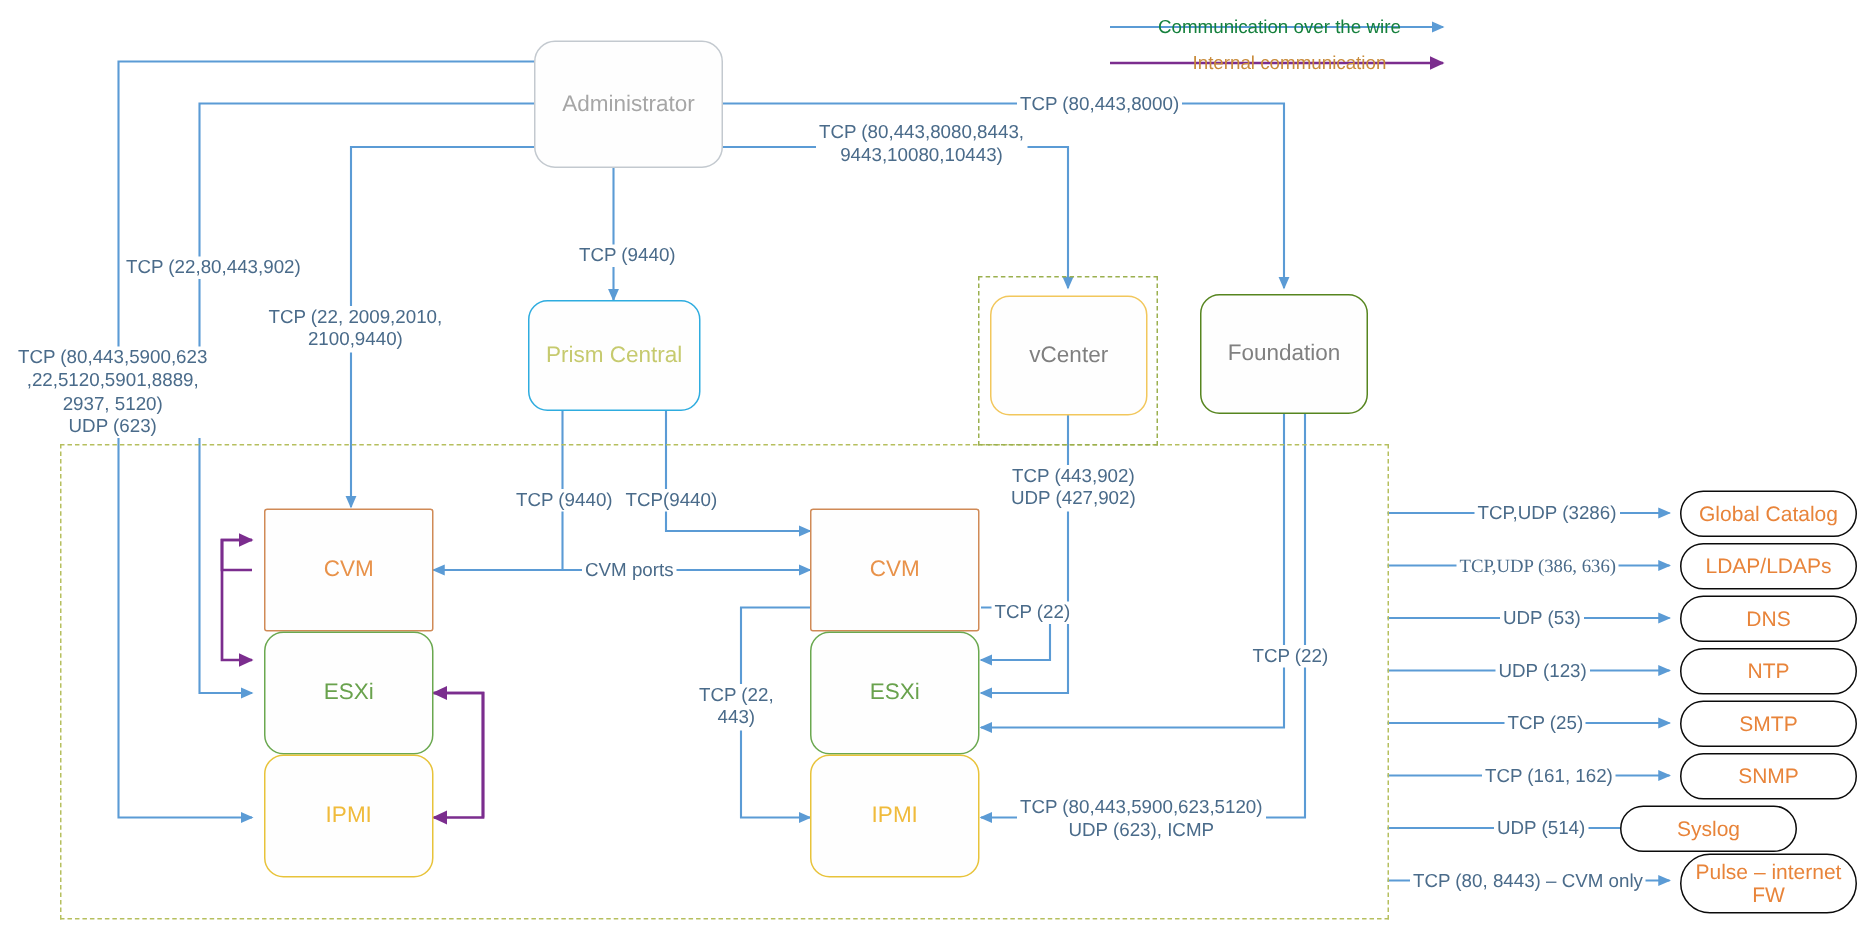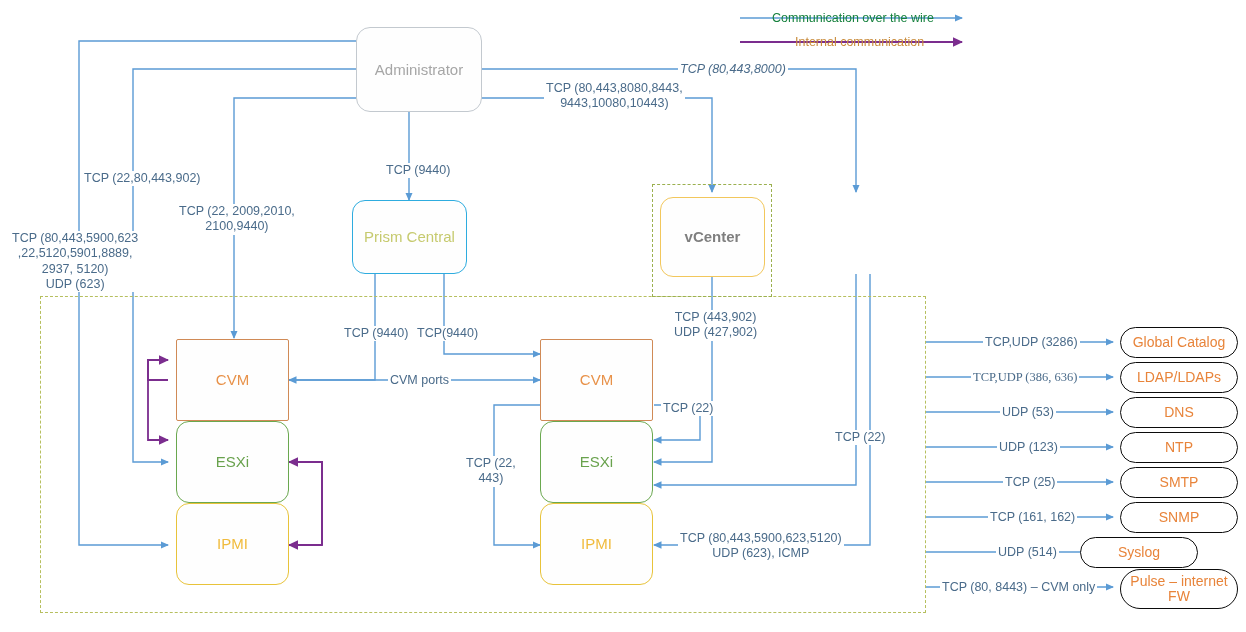--- a/index.html
+++ b/index.html
@@ -120,24 +120,27 @@
   <div class="legend-text lg-int" style="left:795px;top:35px;">Internal communication</div>
 
   <div class="node n-admin" style="left:356px;top:27px;width:126px;height:85px;">
     <span class="lbl">Administrator</span>
   </div>
 
   <div class="node n-prism" style="left:352px;top:200px;width:115px;height:74px;">
     <span class="lbl">Prism Central</span>
   </div>
 
-  <div class="node n-vcenter" style="left:660px;top:197px;width:105px;height:80px;font-weight:bold;">
+  <div class="node n-vcenter" style="left:660px;top:197px;width:105px;height:80px;">
     <span class="lbl">vCenter</span>
   </div>
 
+  <div class="node n-foundation" style="left:800px;top:196px;width:112px;height:80px;">
+    <span class="lbl">Foundation</span>
+  </div>
 
   <div class="node n-cvm" style="left:176px;top:339px;width:113px;height:82px;">
     <span class="lbl">CVM</span>
   </div>
   <div class="node n-esxi" style="left:176px;top:421px;width:113px;height:82px;">
     <span class="lbl">ESXi</span>
   </div>
   <div class="node n-ipmi" style="left:176px;top:503px;width:113px;height:82px;">
     <span class="lbl">IPMI</span>
   </div>
@@ -171,21 +174,21 @@
     <span class="lbl">SNMP</span>
   </div>
   <div class="pill" style="left:1080px;top:537px;width:118px;height:31px;">
     <span class="lbl">Syslog</span>
   </div>
   <div class="pill" style="left:1120px;top:569px;width:118px;height:40px;">
     <span class="lbl">Pulse –
 internet FW</span>
   </div>
 
-  <div class="wlabel" style="left:678px;top:62px;font-style:italic;">TCP (80,443,8000)</div>
+  <div class="wlabel" style="left:678px;top:62px;">TCP (80,443,8000)</div>
   <div class="wlabel c" style="left:544px;top:81px;">TCP (80,443,8080,8443,
 9443,10080,10443)</div>
   <div class="wlabel" style="left:384px;top:163px;">TCP (9440)</div>
 
   <div class="wlabel c" style="left:10px;top:231px;">TCP (80,443,5900,623
 ,22,5120,5901,8889,
 2937, 5120)
 UDP (623)</div>
   <div class="wlabel" style="left:82px;top:171px;">TCP (22,80,443,902)</div>
   <div class="wlabel c" style="left:177px;top:204px;">TCP (22, 2009,2010,

